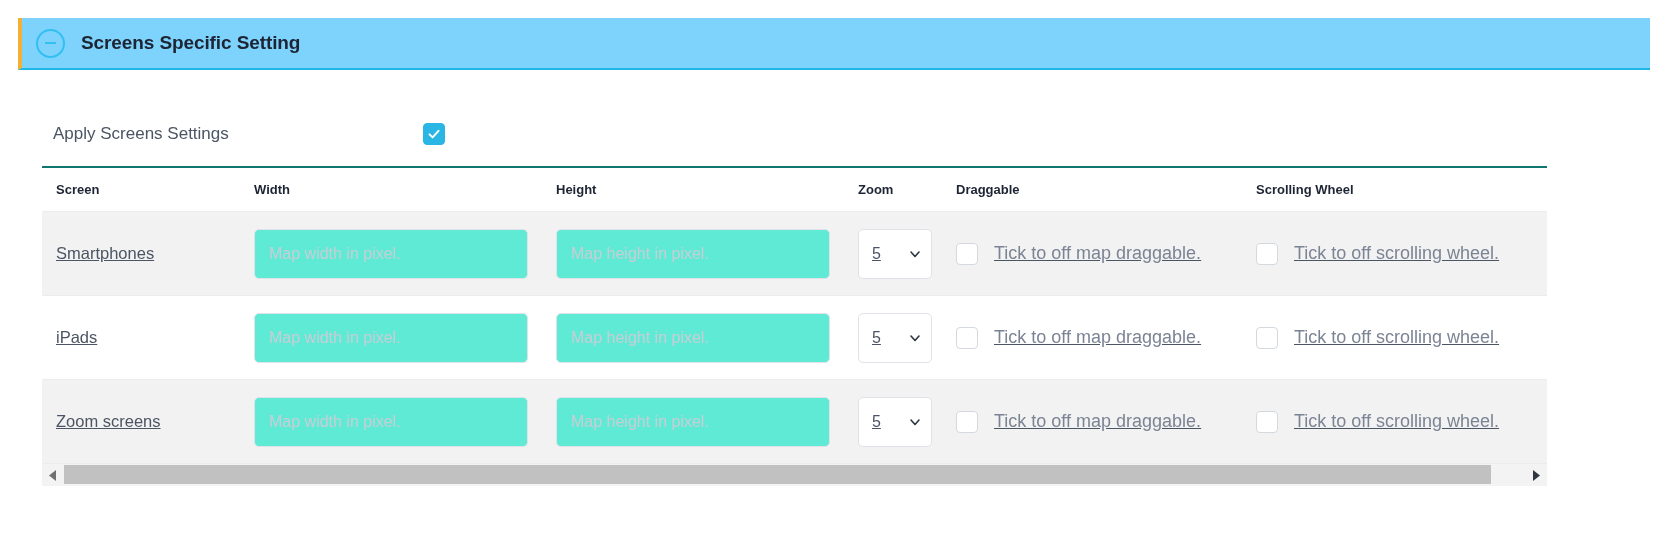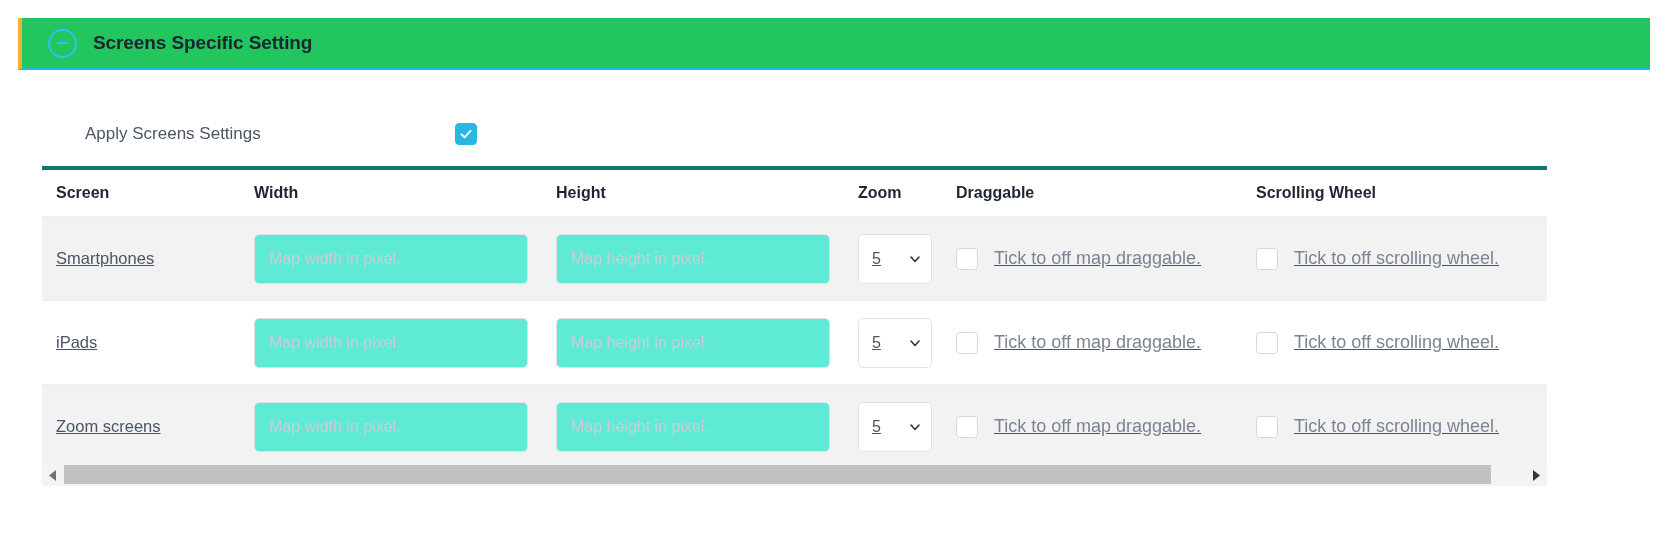--- a/index.html
+++ b/index.html
@@ -22,27 +22,27 @@
     background: #ffffff;
   }
 
   
   .panel-header {
     position: absolute;
     left: 18px;
     top: 18px;
     width: 1632px;
     height: 52px;
-    background: #22c55e;
+    background: #7dd3fc;
     border-left: 4px solid #f2b134;
     border-bottom: 2px solid #1fb6e8;
     box-sizing: border-box;
     display: flex;
     align-items: center;
-    padding-left: 26px;
+    padding-left: 14px;
   }
   .collapse-icon {
     width: 25px;
     height: 25px;
     border: 2px solid #33bff0;
     border-radius: 50%;
     display: inline-flex;
     align-items: center;
     justify-content: center;
     flex: 0 0 auto;
@@ -63,21 +63,20 @@
 
   
   .apply-row {
     position: absolute;
     left: 53px;
     top: 118px;
     width: 1500px;
     height: 32px;
     display: flex;
     align-items: center;
-    margin-left: 32px;
   }
   .apply-label {
     font-size: 17px;
     color: #4b5563;
     width: 370px;
     flex: 0 0 auto;
   }
   .apply-check-wrap {
     display: flex;
     align-items: center;
@@ -114,25 +113,25 @@
     top: 166px;
     width: 1505px;
   }
   .tbl {
     border-collapse: collapse;
     width: 1505px;
     table-layout: fixed;
   }
   .tbl th {
     text-align: left;
-    font-size: 16px;
+    font-size: 13px;
     font-weight: bold;
     color: #1d2433;
     padding: 14px 0 14px 14px;
-    border-top: 4px solid #0f766e;
+    border-top: 2px solid #0f766e;
     border-bottom: 1px solid #ececec;
     background: #ffffff;
   }
   .tbl td {
     padding: 0 0 0 14px;
     height: 83px;
     vertical-align: middle;
     font-size: 16.5px;
     color: #4b5563;
     border-bottom: 1px solid #ececec;

